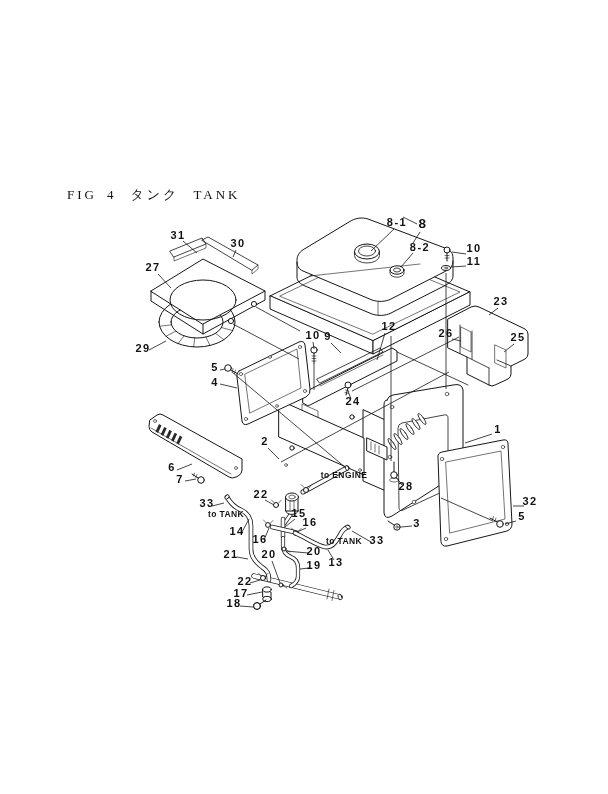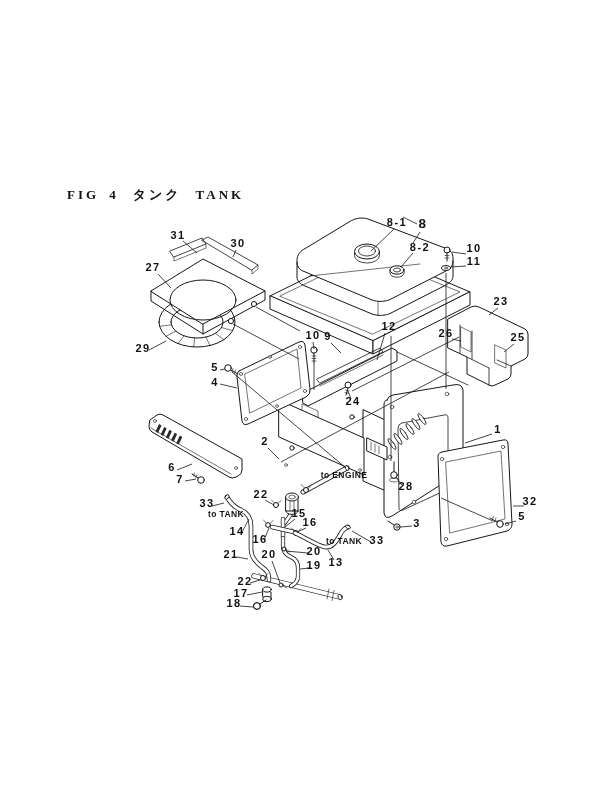--- a/index.html
+++ b/index.html
@@ -1,19 +1,19 @@
 <!DOCTYPE html>
 <html><head>
 <meta charset="utf-8">
 <style>
   html,body{margin:0;padding:0;background:#e8e8e8;}
   #page{position:relative;width:608px;height:794px;background:#ffffff;margin:0 auto;
         font-family:"Liberation Serif",serif;overflow:hidden;}
   #fig-title{position:absolute;left:67px;top:186px;font-size:13px;color:#111;
-             letter-spacing:3px;white-space:nowrap;font-weight:bold;}
+             letter-spacing:3px;white-space:nowrap;}
   #fig-title .sp{margin-left:14px;}
   #fig-title .sp2{margin-left:10px;}
   svg{position:absolute;left:0;top:0;}
   .ln{fill:none;stroke:#161616;stroke-width:1;stroke-linejoin:round;stroke-linecap:round;}
   .thin{stroke-width:.6;}
   .med{stroke-width:.8;}
   .wfill{fill:#ffffff;}
   .leader{fill:none;stroke:#161616;stroke-width:.8;}
   .callout{font:bold 11px "Liberation Sans",sans-serif;letter-spacing:1.5px;fill:#111;
            text-anchor:middle;}

